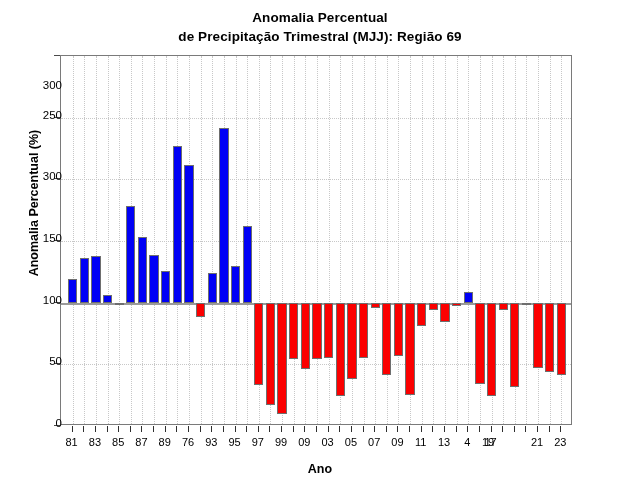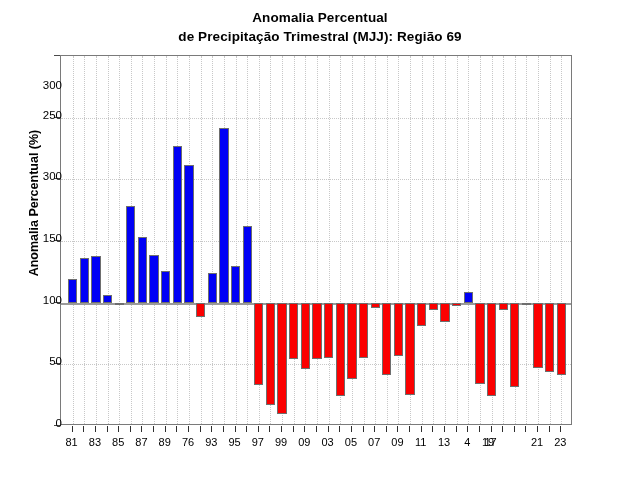--- a/index.html
+++ b/index.html
@@ -328,14 +328,15 @@
       <div class="xtick-label" style="left: 473px;">19</div>
       <div class="xtick-mark" style="left: 525.455px;"></div>
       <div class="xtick-mark" style="left: 537.091px;"></div>
       <div class="xtick-label" style="left: 522.091px;">21</div>
       <div class="xtick-mark" style="left: 548.727px;"></div>
       <div class="xtick-mark" style="left: 560.364px;"></div>
       <div class="xtick-label" style="left: 545.364px;">23</div>
     </div>
 
   <div id="ylabel">Anomalia Percentual (%)</div>
+  <div id="xlabel">Ano</div>
 
 </div>
 
 </body></html>

